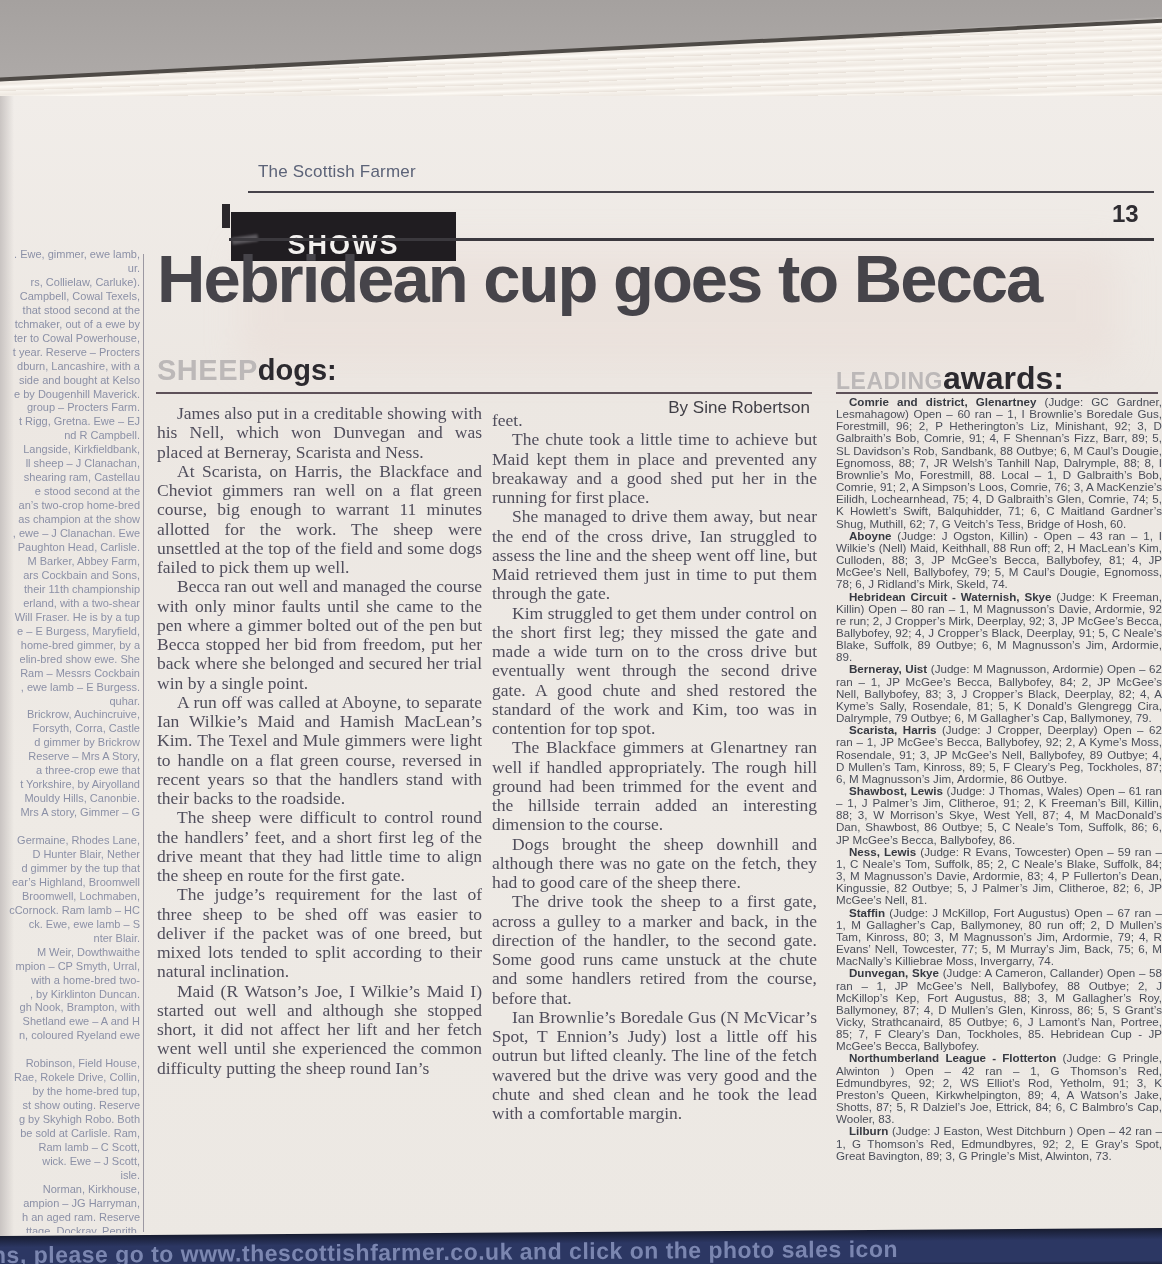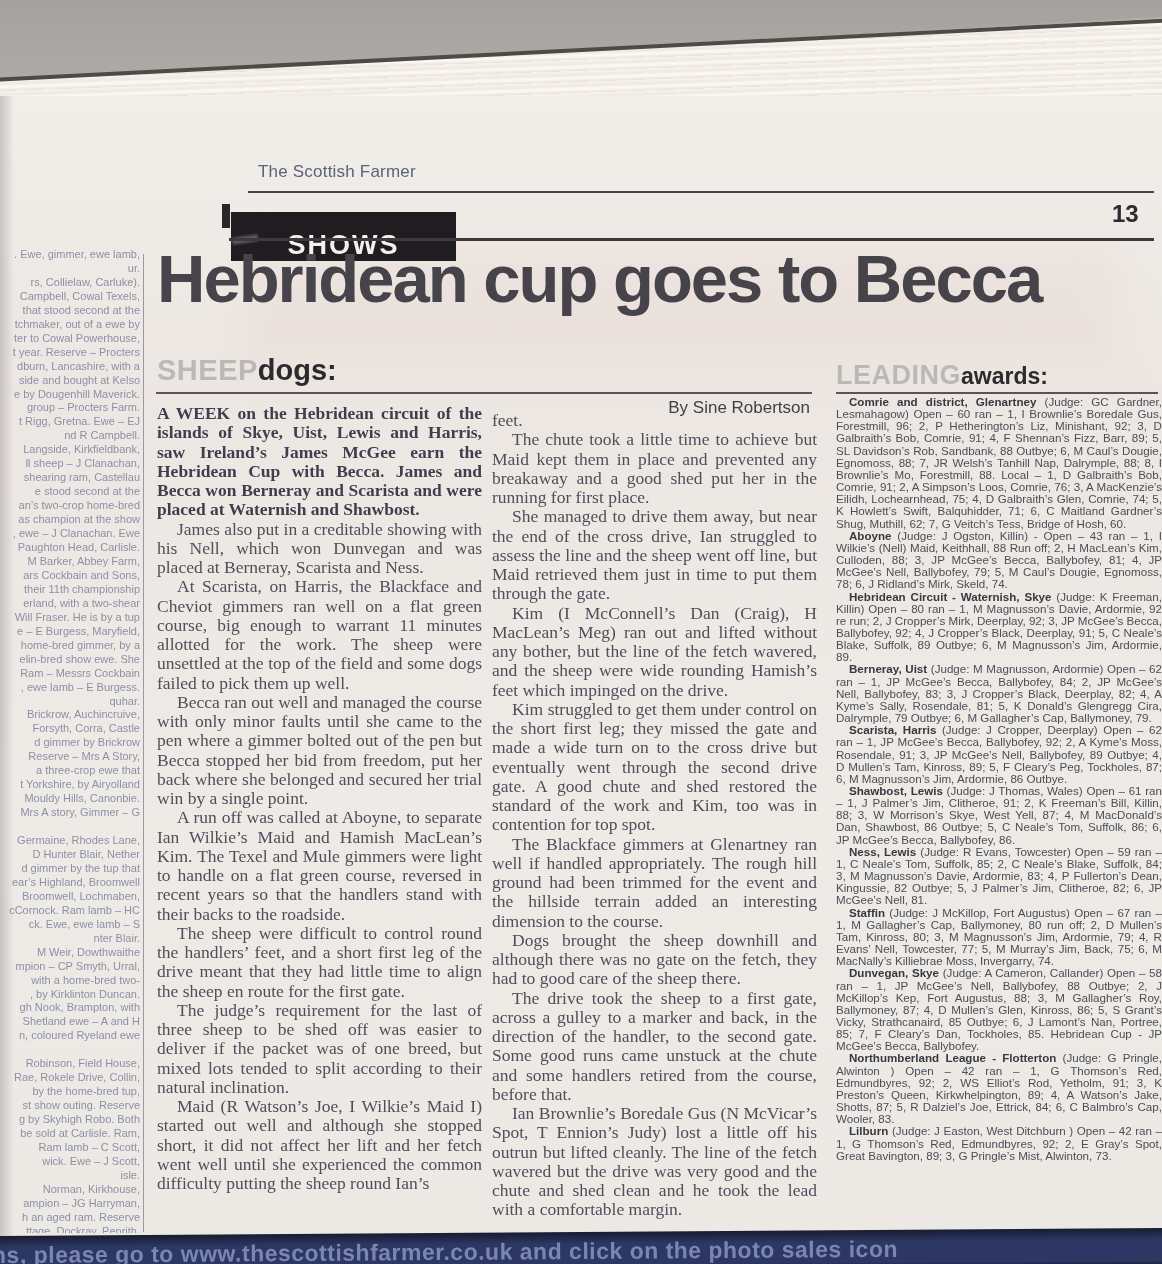--- a/index.html
+++ b/index.html
@@ -43,22 +43,22 @@
   .rule-thick{position:absolute;left:229px;top:142px;width:925px;height:3px;background:#3b393e;}
   .headline{position:absolute;left:157px;top:148px;width:1000px;margin:0;
     font:bold 67px/1.05 "Liberation Sans",sans-serif;color:#46444a;
     letter-spacing:-2px;white-space:nowrap;}
   
   .kicker{position:absolute;white-space:nowrap;}
   .kicker .lt{font:bold 29px "Liberation Sans",sans-serif;color:#bcb8b8;letter-spacing:.5px;}
   .kicker .bd{font:bold 29px "Liberation Sans",sans-serif;color:#2c2a2f;}
   .kicker-left{left:157px;top:258px;}
   .kicker-right{left:836px;top:264px;}
-  .kicker-right .lt{font-size:27px;}
-  .kicker-right .bd{font-size:23px;}
+  .kicker-right .lt{font-size:23px;}
+  .kicker-right .bd{font-size:32px;}
   .byline{position:absolute;left:560px;top:270px;width:250px;text-align:right;
     font:17px "Liberation Sans",sans-serif;color:#403f46;margin-top:32px;}
   .kicker-rule-l{position:absolute;left:156px;top:296px;width:656px;height:2px;background:#5e5159;}
   .kicker-rule-r{position:absolute;left:836px;top:296px;width:322px;height:2px;background:#5e5159;}
   
   .col{position:absolute;top:308px;width:325px;overflow:hidden;}
   .col1{left:157px;height:822px;}
   .col2{left:492px;height:822px;margin-top:7px;}
   .col1 p,.col2 p{margin:0;text-align:justify;
     font:17.5px/19.25px "Liberation Serif",serif;color:#504e5c;text-indent:20px;}
@@ -179,35 +179,33 @@
     <span class="lt">SHEEP</span><span class="bd">dogs:</span>
   </div>
   <div class="byline">By Sine Robertson</div>
   <div class="kicker kicker-right">
     <span class="lt">LEADING</span><span class="bd">awards:</span>
   </div>
   <div class="kicker-rule-l"></div>
   <div class="kicker-rule-r"></div>
 
   <div class="col col1">
-    <p class="lead">A WEEK on the Hebridean circuit of the islands of Skye, Uist, Lewis and Harris, saw Ireland’s James McGee earn the Hebridean Cup with Becca. James and Becca won Berneray and Scarista and were placed at Waternish and Shawbost.</p>
     <p>James also put in a creditable showing with his Nell, which won Dunvegan and was placed at Berneray, Scarista and Ness.</p>
     <p>At Scarista, on Harris, the Blackface and Cheviot gimmers ran well on a flat green course, big enough to warrant 11 minutes allotted for the work. The sheep were unsettled at the top of the field and some dogs failed to pick them up well.</p>
     <p>Becca ran out well and managed the course with only minor faults until she came to the pen where a gimmer bolted out of the pen but Becca stopped her bid from freedom, put her back where she belonged and secured her trial win by a single point.</p>
     <p>A run off was called at Aboyne, to separate Ian Wilkie’s Maid and Hamish MacLean’s Kim. The Texel and Mule gimmers were light to handle on a flat green course, reversed in recent years so that the handlers stand with their backs to the roadside.</p>
     <p>The sheep were difficult to control round the handlers’ feet, and a short first leg of the drive meant that they had little time to align the sheep en route for the first gate.</p>
     <p>The judge’s requirement for the last of three sheep to be shed off was easier to deliver if the packet was of one breed, but mixed lots tended to split according to their natural inclination.</p>
     <p>Maid (R Watson’s Joe, I Wilkie’s Maid I) started out well and although she stopped short, it did not affect her lift and her fetch went well until she experienced the common difficulty putting the sheep round Ian’s</p>
   </div>
 
   <div class="col col2">
     <p class="noindent">feet.</p>
     <p>The chute took a little time to achieve but Maid kept them in place and prevented any breakaway and a good shed put her in the running for first place.</p>
     <p>She managed to drive them away, but near the end of the cross drive, Ian struggled to assess the line and the sheep went off line, but Maid retrieved them just in time to put them through the gate.</p>
-    <p>Kim (I McConnell’s Dan (Craig), H MacLean’s Meg) ran out and lifted without any bother, but the line of the fetch wavered, and the sheep were wide rounding Hamish’s feet which impinged on the drive.</p>
     <p>Kim struggled to get them under control on the short first leg; they missed the gate and made a wide turn on to the cross drive but eventually went through the second drive gate. A good chute and shed restored the standard of the work and Kim, too was in contention for top spot.</p>
     <p>The Blackface gimmers at Glenartney ran well if handled appropriately. The rough hill ground had been trimmed for the event and the hillside terrain added an interesting dimension to the course.</p>
     <p>Dogs brought the sheep downhill and although there was no gate on the fetch, they had to good care of the sheep there.</p>
     <p>The drive took the sheep to a first gate, across a gulley to a marker and back, in the direction of the handler, to the second gate. Some good runs came unstuck at the chute and some handlers retired from the course, before that.</p>
     <p>Ian Brownlie’s Boredale Gus (N McVicar’s Spot, T Ennion’s Judy) lost a little off his outrun but lifted cleanly. The line of the fetch wavered but the drive was very good and the chute and shed clean and he took the lead with a comfortable margin.</p>
   </div>
 
   <div class="col col3">
     <p><b>Comrie and district, Glenartney</b> <span>(Judge: GC Gardner, Lesmahagow) Open – 60 ran – 1, I Brownlie’s Boredale Gus, Forestmill, 96; 2, P Hetherington’s Liz, Minishant, 92; 3, D Galbraith’s Bob, Comrie, 91; 4, F Shennan’s Fizz, Barr, 89; 5, SL Davidson’s Rob, Sandbank, 88 Outbye; 6, M Caul’s Dougie, Egnomoss, 88; 7, JR Welsh’s Tanhill Nap, Dalrymple, 88; 8, I Brownlie’s Mo, Forestmill, 88. Local – 1, D Galbraith’s Bob, Comrie, 91; 2, A Simpson’s Loos, Comrie, 76; 3, A MacKenzie’s Eilidh, Lochearnhead, 75; 4, D Galbraith’s Glen, Comrie, 74; 5, K Howlett’s Swift, Balquhidder, 71; 6, C Maitland Gardner’s Shug, Muthill, 62; 7, G Veitch’s Tess, Bridge of Hosh, 60.</span></p>
     <p><b>Aboyne</b> <span>(Judge: J Ogston, Killin) - Open – 43 ran – 1, I Wilkie’s (Nell) Maid, Keithhall, 88 Run off; 2, H MacLean’s Kim, Culloden, 88; 3, JP McGee’s Becca, Ballybofey, 81; 4, JP McGee’s Nell, Ballybofey, 79; 5, M Caul’s Dougie, Egnomoss, 78; 6, J Ridland’s Mirk, Skeld, 74.</span></p>

